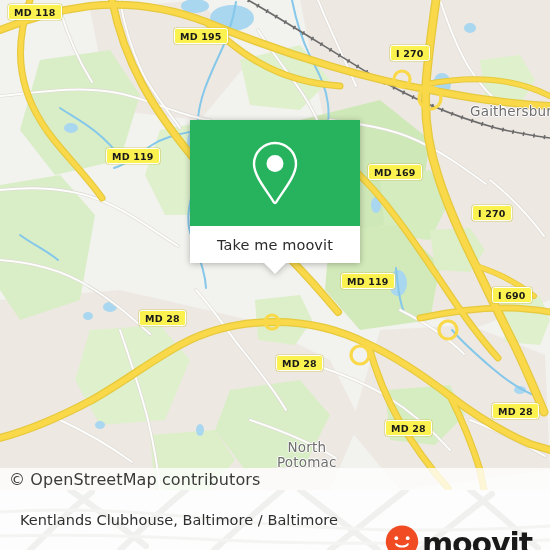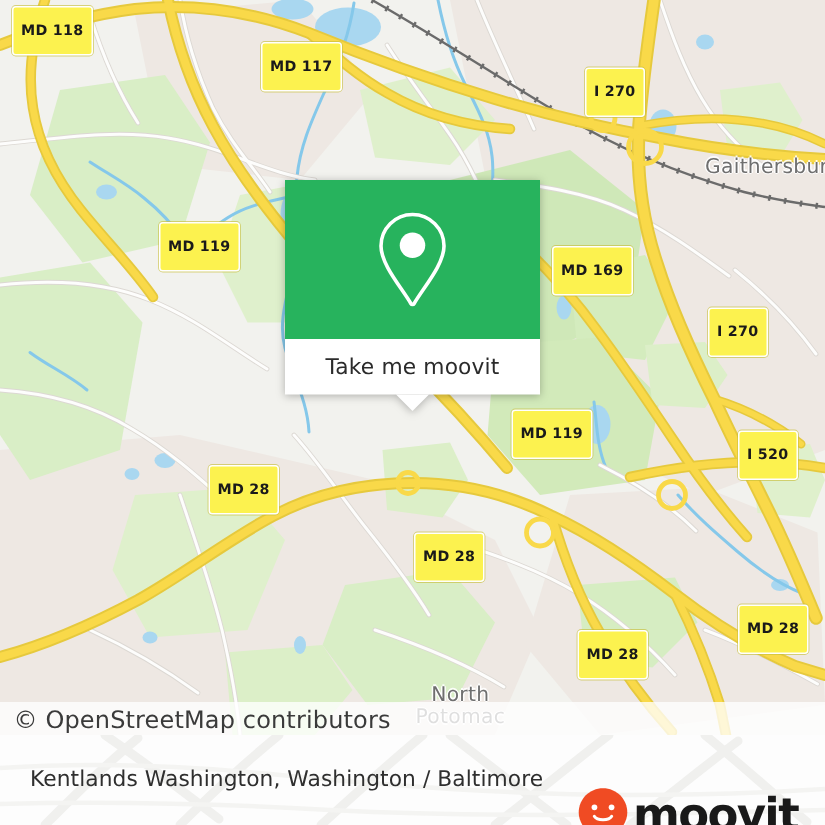--- a/index.html
+++ b/index.html
@@ -50,21 +50,21 @@
        0 1px 0 rgba(255,255,255,.9), 0 -1px 0 rgba(255,255,255,.9);
     pointer-events: none;
   }
 
   
   .shield {
     position: absolute;
     display: inline-flex;
     align-items: center;
     justify-content: center;
-    height: 33px;
+    height: 16px;
     padding: 0 5px;
     box-sizing: border-box;
     background: #fcf24f;
     border: 1.6px solid #ffffff;
     border-radius: 2.5px;
     color: #1a1a1a;
     font-family: "DejaVu Sans", sans-serif;
     font-size: 9.5px;
     font-weight: 700;
     letter-spacing: .2px;
@@ -350,30 +350,30 @@
       <g fill="none" stroke="#f9d949" stroke-width="3.2">
         <circle cx="430" cy="98" r="11"></circle>
         <circle cx="402" cy="79" r="8"></circle>
         <circle cx="448" cy="330" r="9"></circle>
         <circle cx="360" cy="355" r="9"></circle>
         <circle cx="272" cy="322" r="7"></circle>
       </g>
     </svg>
 
     <div class="place-label" style="left:470px; top:104px;">Gaithersburg</div>
-    <div class="place-label" style="left:277px; top:456px;">North<br>Potomac</div>
+    <div class="place-label" style="left:277px; top:440px;">North<br>Potomac</div>
 
     <div class="shield" style="left:8px;  top:4px;">MD 118</div>
-    <div class="shield" style="left:174px; top:28px;">MD 117</div>
+    <div class="shield" style="left:174px; top:28px;">MD 195</div>
     <div class="shield" style="left:390px; top:45px;">I 270</div>
     <div class="shield" style="left:106px; top:148px;">MD 119</div>
     <div class="shield" style="left:368px; top:164px;">MD 169</div>
     <div class="shield" style="left:472px; top:205px;">I 270</div>
     <div class="shield" style="left:341px; top:273px;">MD 119</div>
-    <div class="shield" style="left:492px; top:287px;">I 520</div>
+    <div class="shield" style="left:492px; top:287px;">I 690</div>
     <div class="shield" style="left:139px; top:310px;">MD 28</div>
     <div class="shield" style="left:276px; top:355px;">MD 28</div>
     <div class="shield" style="left:385px; top:420px;">MD 28</div>
     <div class="shield" style="left:492px; top:403px;">MD 28</div>
 
     <div id="attribution">
       <span class="attr-text">© OpenStreetMap contributors</span>
     </div>
   </div>
 
@@ -406,21 +406,21 @@
         <path d="M470,0 C492,18 514,38 538,58"></path>
         <path d="M420,60 C444,42 468,22 492,4"></path>
       </g>
       <g fill="none" stroke="#f4f4f2" stroke-width="3">
         <path d="M0,22 C60,18 120,20 180,26 C260,34 340,40 420,40 C480,40 520,38 550,36"></path>
         <path d="M0,46 C70,44 150,46 220,50 C300,54 380,54 460,52 L550,50"></path>
       </g>
     </svg>
 
     <div id="footer-inner">
-      <div id="footer-title">Kentlands Washington, Washington / Baltimore</div>
+      <div id="footer-title">Kentlands Clubhouse, Baltimore / Baltimore</div>
 
       <div id="footer-logo">
         <svg width="36" height="40" viewBox="0 0 36 40">
           <path d="M18 1.5 C9 1.5 1.8 8.7 1.8 17.7 C1.8 27.5 13 36.3 17.1 38.8
                    C17.6 39.1 18.4 39.1 18.9 38.8 C23 36.3 34.2 27.5 34.2 17.7
                    C34.2 8.7 27 1.5 18 1.5 Z" fill="#f04b23"></path>
           <circle cx="12.3" cy="14.2" r="1.9" fill="#ffffff"></circle>
           <circle cx="23.7" cy="14.2" r="1.9" fill="#ffffff"></circle>
           <path d="M12.2 20.2 C14.0 23.3 22.0 23.3 23.8 20.2" fill="none" stroke="#ffffff" stroke-width="2" stroke-linecap="round"></path>
         </svg>

